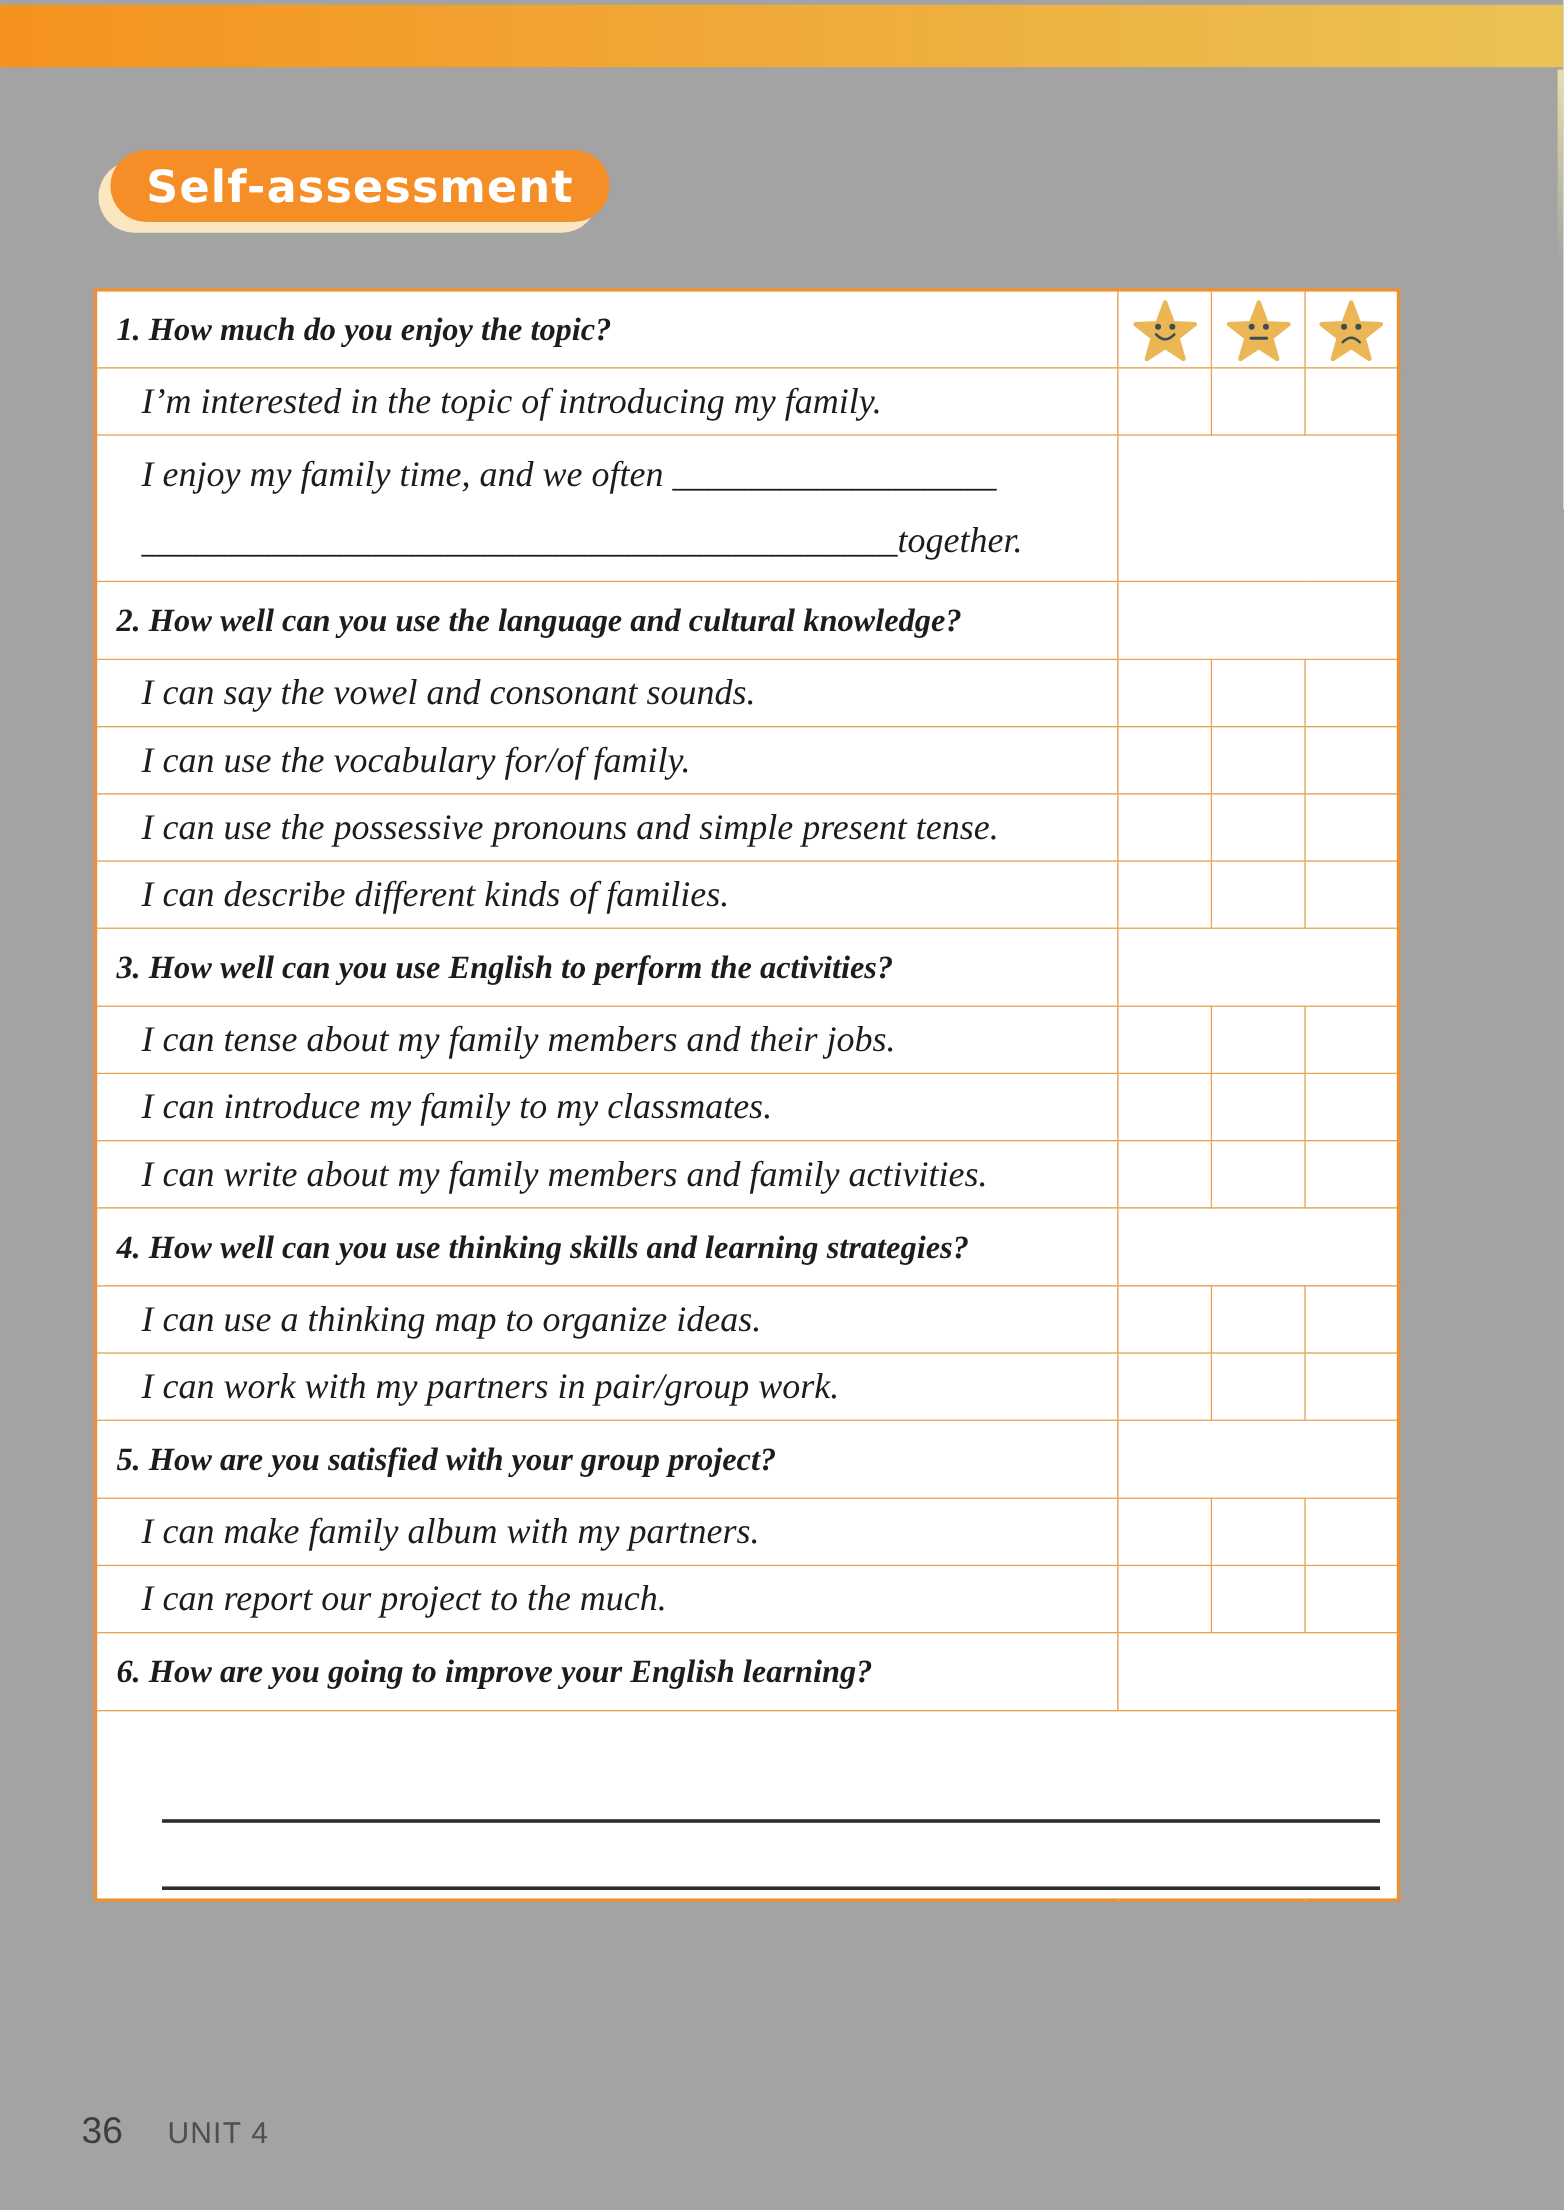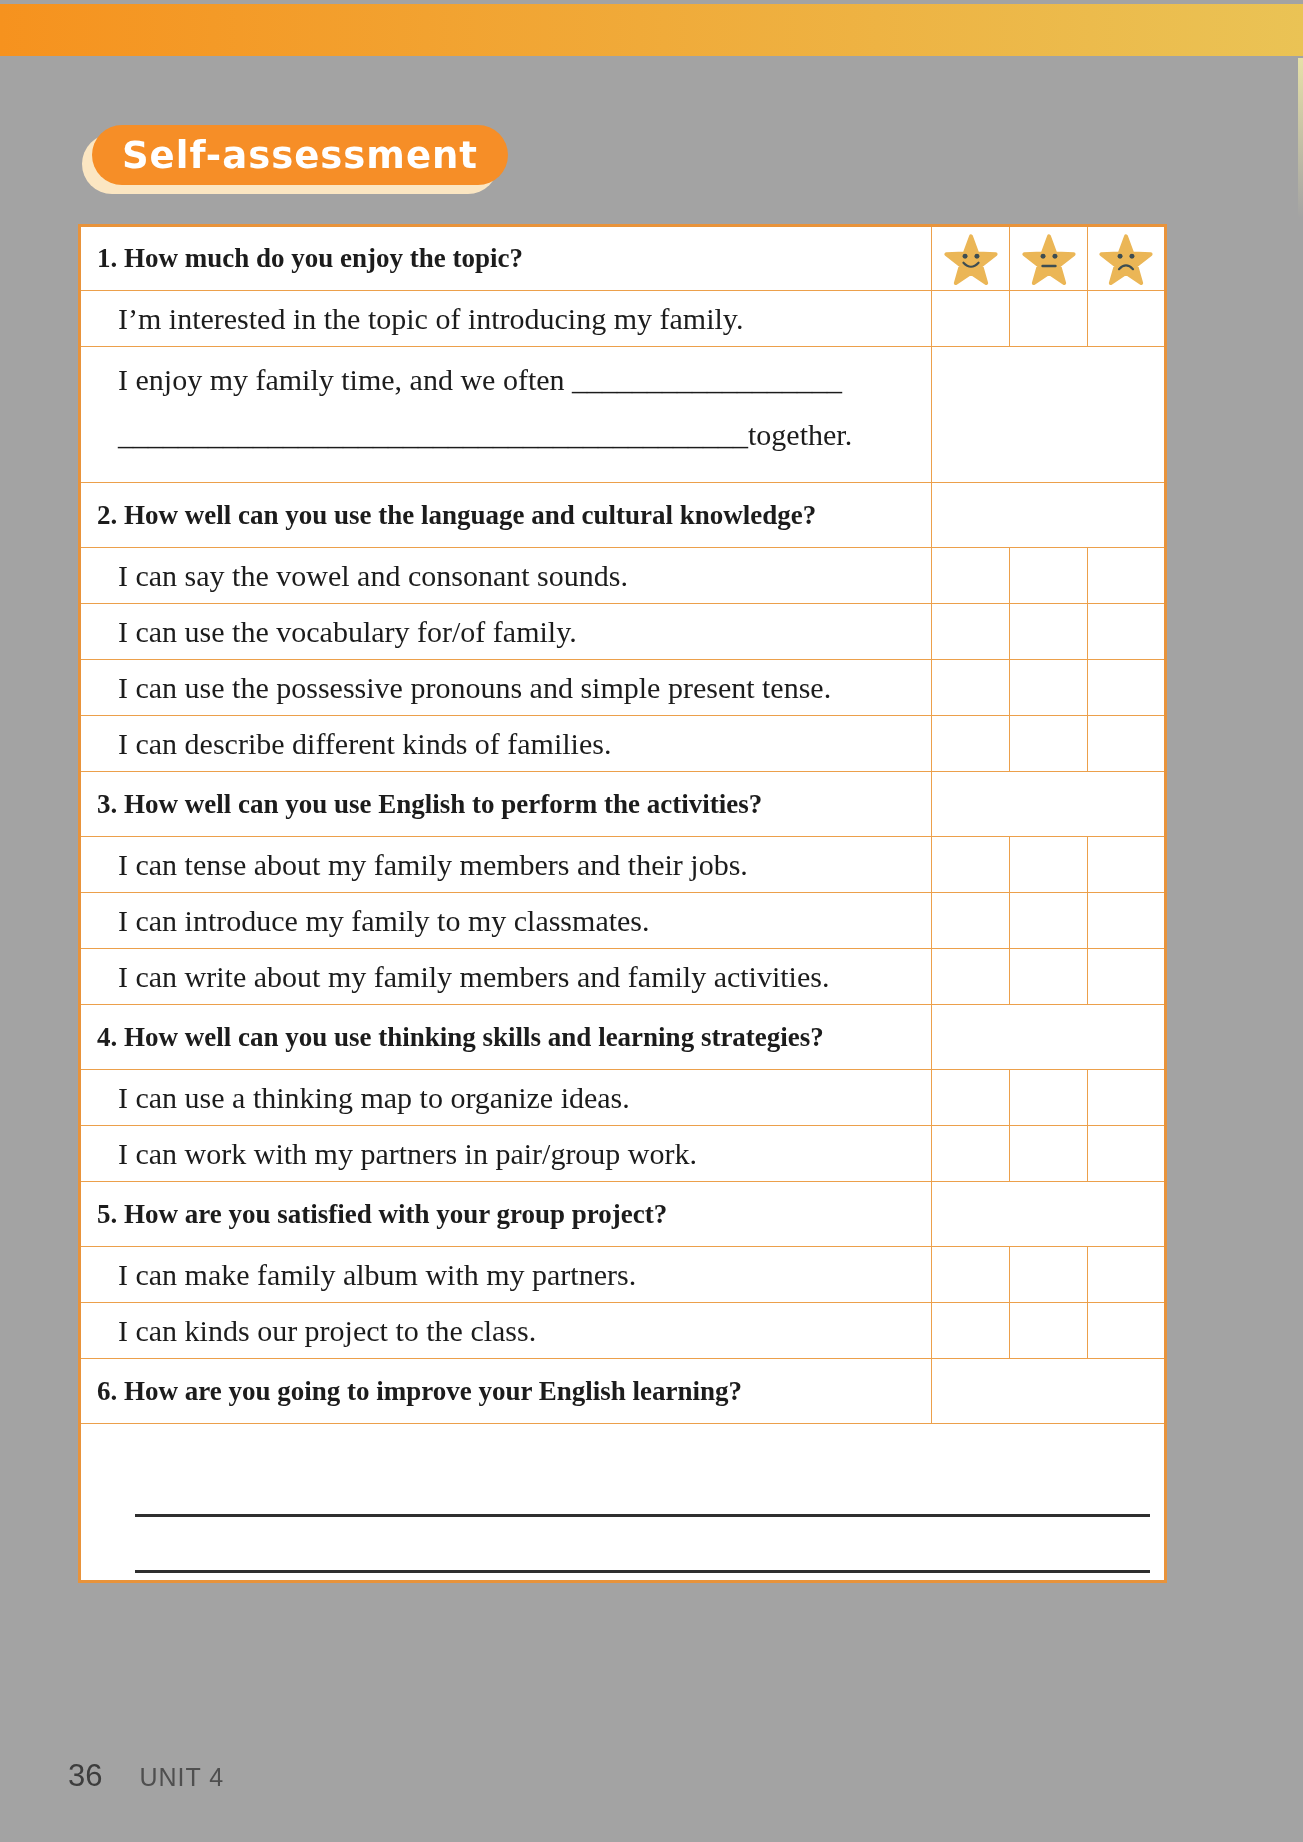--- a/index.html
+++ b/index.html
@@ -12,32 +12,32 @@
   .edge-shade{position:absolute;right:0;top:58px;width:5px;height:160px;
               background:linear-gradient(180deg,#f7f0a8,rgba(247,240,168,0));opacity:.8;}
 
   .banner{position:absolute;left:92px;top:125px;width:416px;height:60px;
           background:var(--banner-orange,#f68e27);border-radius:30px;
           box-shadow:-10px 9px 0 0 var(--banner-shadow,#fbe6c2);
           display:flex;align-items:center;justify-content:center;}
   .banner-title{color:#fff;font-family:"DejaVu Sans",sans-serif;font-weight:800;
                 font-size:37px;letter-spacing:1px;}
 
-  table.assess{position:absolute;left:78px;top:224px;width:1086px;
+  table.assess{position:absolute;left:78px;top:240px;width:1086px;
                border-collapse:collapse;table-layout:fixed;
-               border:3px solid var(--table-border,#e8933b);}
+               border:3px solid var(--table-border,#e8933b);font-style:italic;}
   table.assess td{border:1.5px solid var(--table-grid,#eca04b);vertical-align:middle;
                   background:#fff;}
   tr.section-header-row{height:65px;}
   tr.item-row{height:56px;}
   tr.answer-row{height:158px;}
   td.section-header{background:var(--header-bg,#fdf0e0);font-weight:bold;font-size:27px;
                     padding-left:16px;}
   td.item-text{font-size:30px;padding-left:37px;padding-right:8px;}
-  td.item-text.two-line{line-height:1.82;padding-top:6px;padding-bottom:20px;}
+  td.item-text.two-line{line-height:1.82;padding-top:6px;padding-bottom:6px;}
   td.star-cell svg{display:block;margin:4px auto 2px auto;}
   td.answer-area{padding:0;}
   .answer-line{height:0;border-bottom:3px solid #2e2e2e;margin:0 14px 0 54px;}
   .answer-line:first-child{margin-top:82px;}
   .answer-line + .answer-line{margin-top:53px;}
 
   .footer{position:absolute;left:48px;top:1758px;display:flex;align-items:baseline;
           font-family:"Liberation Sans",sans-serif;margin-left:20px;}
   .page-num{font-size:31px;color:#3d3d3d;}
   .unit{font-size:25px;color:#4f4f4f;margin-left:37px;letter-spacing:1px;}
@@ -168,21 +168,21 @@
           <td class="section-header">5. How are you satisfied with your group project?</td>
           <td class="merged-cell" colspan="3"></td>
         </tr>
         <tr class="table-row item-row">
           <td class="item-text">I can make family album with my partners.</td>
           <td class="rating-cell"></td>
           <td class="rating-cell"></td>
           <td class="rating-cell"></td>
         </tr>
         <tr class="table-row item-row">
-          <td class="item-text">I can kinds our project to the class.</td>
+          <td class="item-text">I can report our project to the much.</td>
           <td class="rating-cell"></td>
           <td class="rating-cell"></td>
           <td class="rating-cell"></td>
         </tr>
         <tr class="table-row section-header-row">
           <td class="section-header">6. How are you going to improve your English learning?</td>
           <td class="merged-cell" colspan="3"></td>
         </tr>
         <tr class="table-row answer-row">
           <td class="answer-area" colspan="4">

